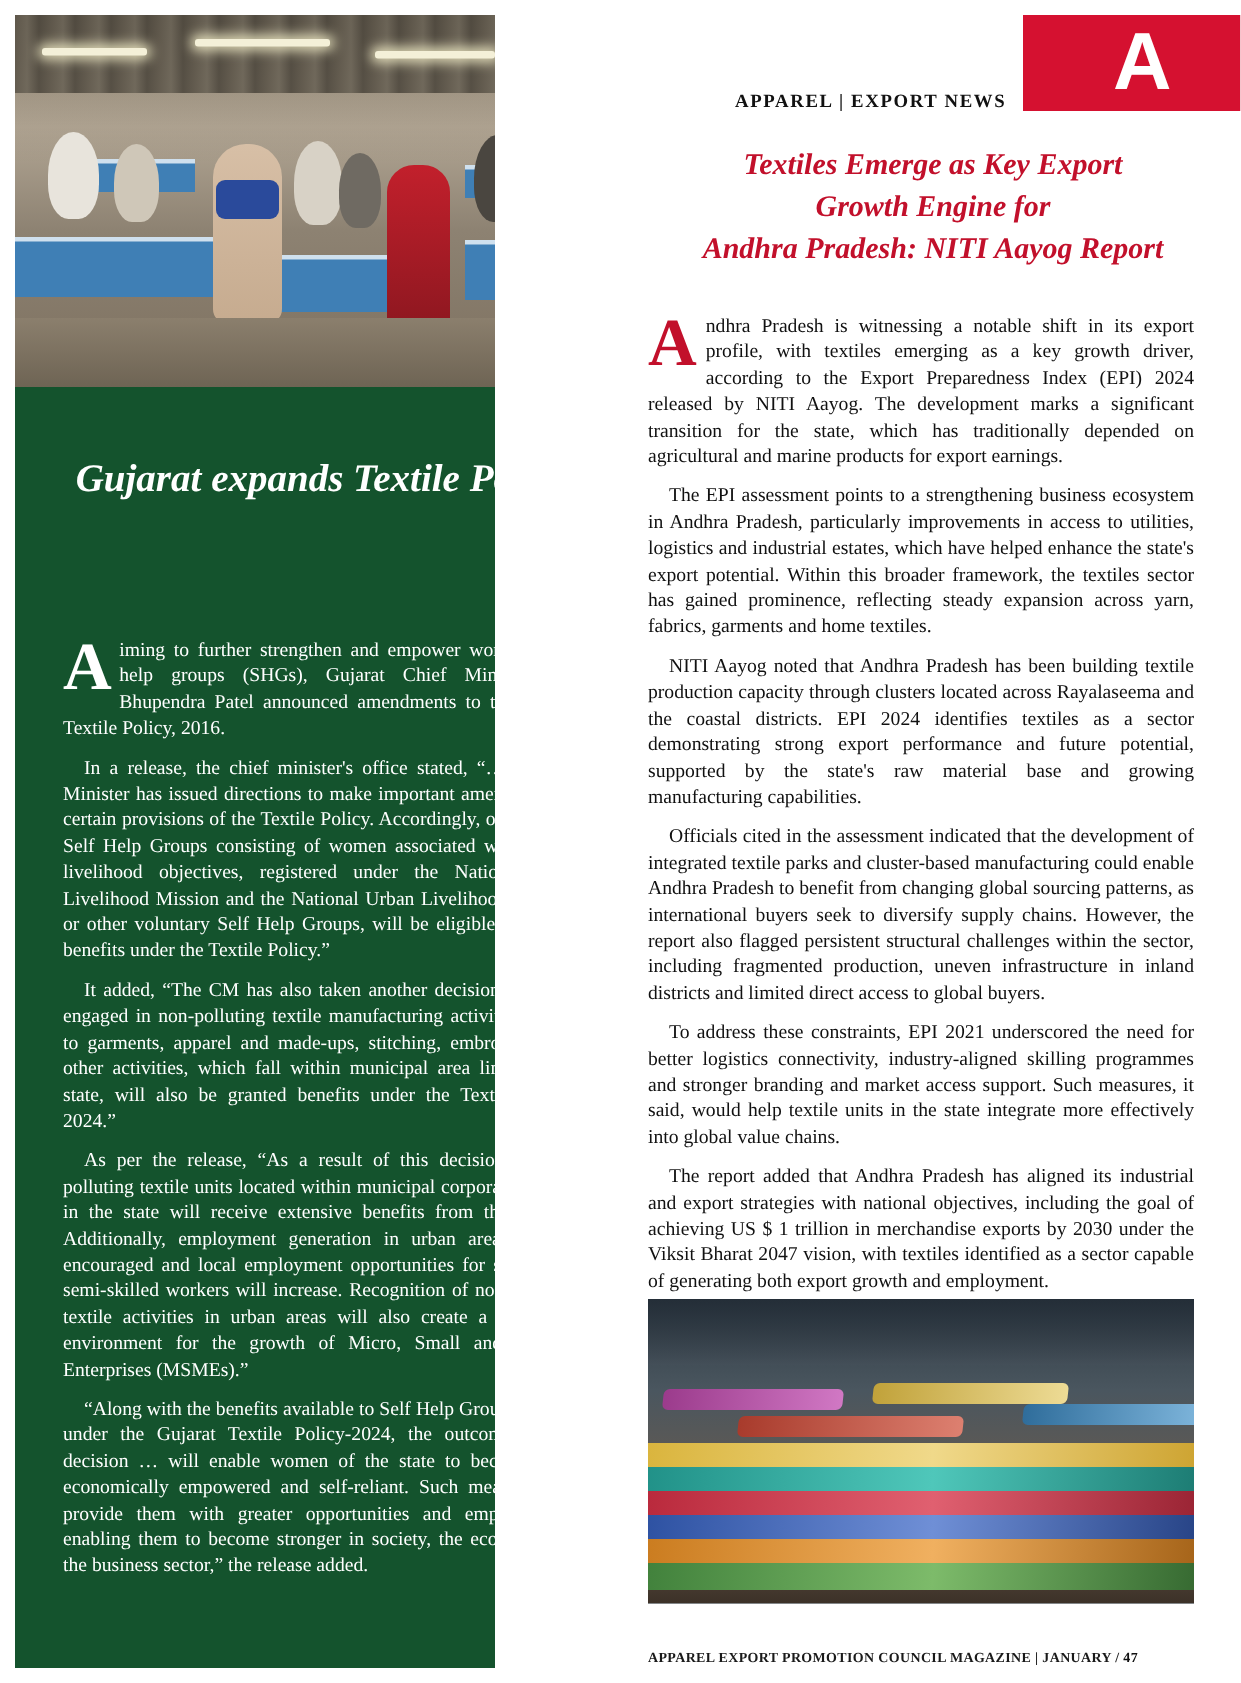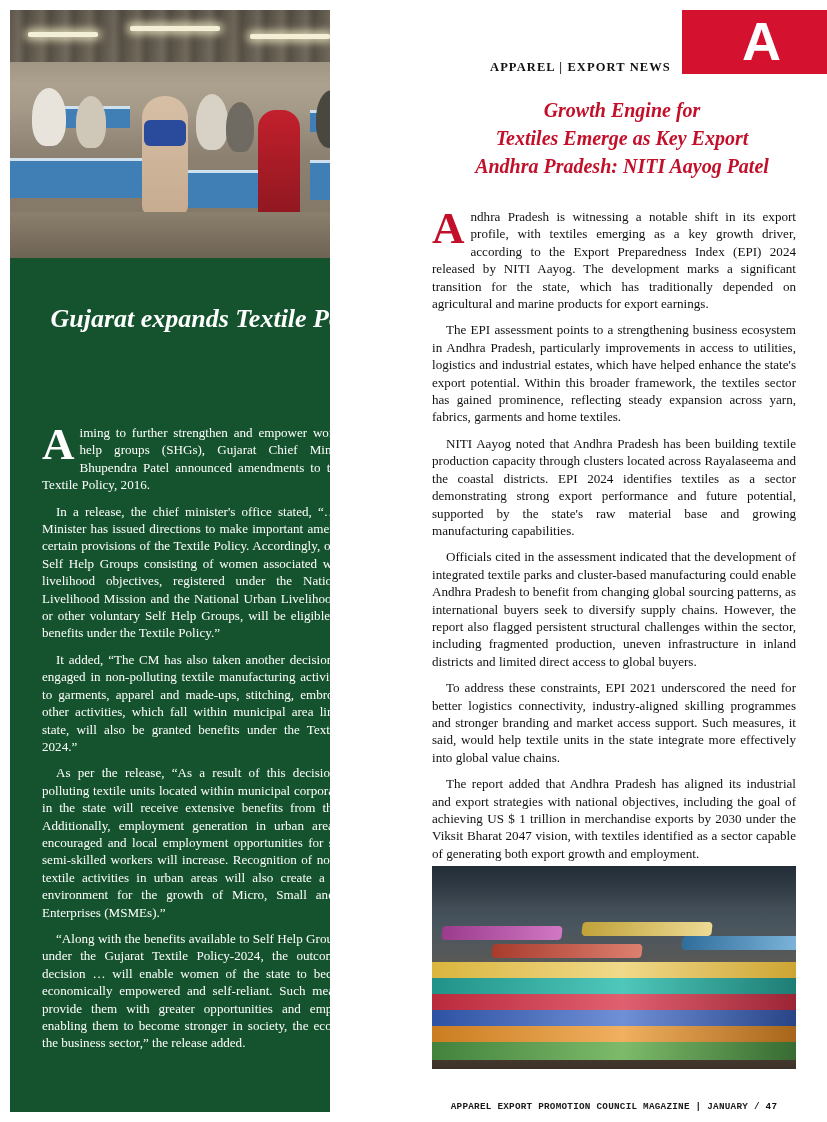--- a/index.html
+++ b/index.html
@@ -175,22 +175,22 @@
   }
   .rp-bg { position:absolute; inset:0; background: linear-gradient(to bottom,#2f3b44 0%,#4a565f 30%,#6d5c4c 70%,#3c3128 100%); }
   .roll { position: absolute; border-radius: 4px; transform: skewX(-6deg); }
   .rp-top { position:absolute; left:0; top:0; width:100%; height:44px;
             background: linear-gradient(to bottom, rgba(35,45,55,.95), rgba(70,80,90,.4)); }
 
   .footer {
     position: absolute;
     left: 0px; top: 1101px;
     width: 364px;
-    text-align: center;
-    font-family: Liberation Mono, monospace;
+    text-align: left;
+    font-family: Liberation Serif, serif;
     font-size: 9.3px;
     font-weight: bold;
     letter-spacing: .25px;
     color: #1a1a1a;
   }
   .footer .pg { color: #111; }
 </style>
 </head>
 <body>
 
@@ -237,23 +237,23 @@
   </div>
 
   <div class="right-col">
 
     <div class="logo-block"></div>
     <div class="logo-a">A</div>
 
     <div class="kicker">APPAREL | EXPORT NEWS</div>
 
     <div class="headline">
+      <div>Textiles Emerge as Key Export</div>
       <div>Growth Engine for</div>
-      <div>Textiles Emerge as Key Export</div>
-      <div>Andhra Pradesh:  NITI Aayog Patel</div>
+      <div>Andhra Pradesh:  NITI Aayog Report</div>
     </div>
 
     <div class="right-body">
       <p class="first"><span class="dropcap-red">A</span><span>ndhra Pradesh is witnessing a notable shift in its export profile, with textiles emerging as a key growth driver, according to the Export Preparedness Index (EPI) 2024 released by NITI Aayog. The development marks a significant transition for the state, which has traditionally depended on agricultural and marine products for export earnings.</span></p>
       <p>The EPI assessment points to a strengthening business ecosystem in Andhra Pradesh, particularly improvements in access to utilities, logistics and industrial estates, which have helped enhance the state's export potential. Within this broader framework, the textiles sector has gained prominence, reflecting steady expansion across yarn, fabrics, garments and home textiles.</p>
       <p>NITI Aayog noted that Andhra Pradesh has been building textile production capacity through clusters located across Rayalaseema and the coastal districts. EPI 2024 identifies textiles as a sector demonstrating strong export performance and future potential, supported by the state's raw material base and growing manufacturing capabilities.</p>
       <p>Officials cited in the assessment indicated that the development of integrated textile parks and cluster-based manufacturing could enable Andhra Pradesh to benefit from changing global sourcing patterns, as international buyers seek to diversify supply chains. However, the report also flagged persistent structural challenges within the sector, including fragmented production, uneven infrastructure in inland districts and limited direct access to global buyers.</p>
       <p>To address these constraints, EPI 2021 underscored the need for better logistics connectivity, industry-aligned skilling programmes and stronger branding and market access support. Such measures, it said, would help textile units in the state integrate more effectively into global value chains.</p>
       <p>The report added that Andhra Pradesh has aligned its industrial and export strategies with national objectives, including the goal of achieving US $ 1 trillion in merchandise exports by 2030 under the Viksit Bharat 2047 vision, with textiles identified as a sector capable of generating both export growth and employment.</p>
     </div>

